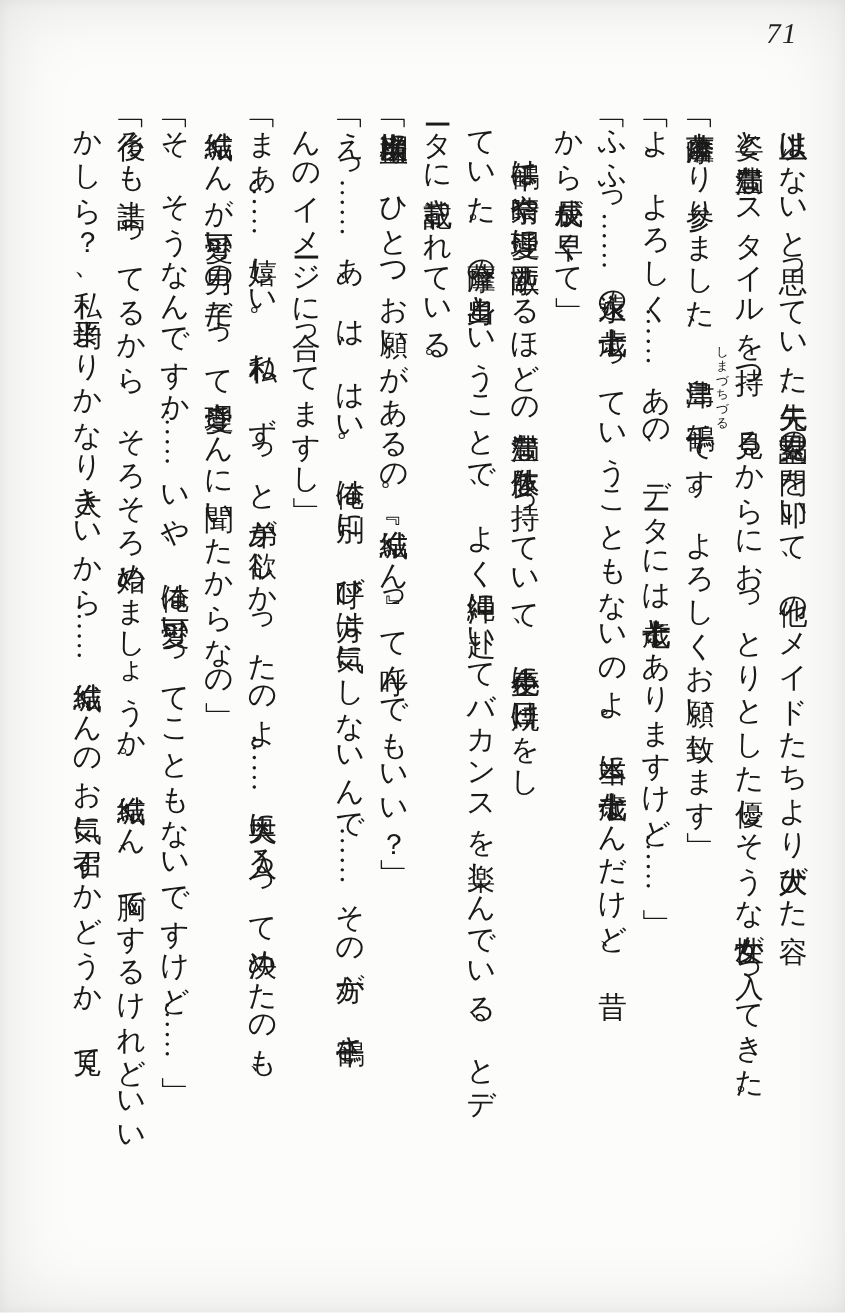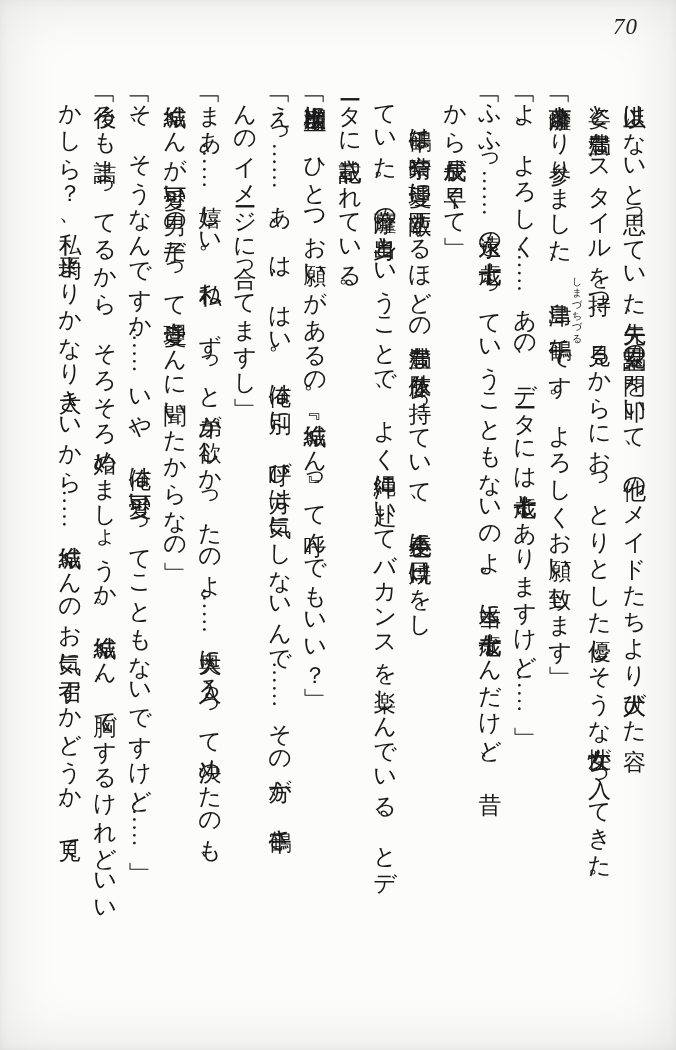--- a/index.html
+++ b/index.html
@@ -51,21 +51,21 @@
   ruby rt {
     font-size: 10px;
     letter-spacing: 0;
     color: #1a1a1a;
   }
 </style>
 </head>
 <body>
 
 <div class="page">
-  <div class="page-number">70</div>
+  <div class="page-number">71</div>
   <div class="text-block">
       <p class="line">以上はないと思っていた矢先、謁見室の門を叩いて、他のメイドたちより大人びた容</p>
       <p class="line">姿と豊満なスタイルを持つ、見るからにおっとりとした優しそうな女性が入ってきた。</p>
       <p class="line">「薩摩藩より参りました、<ruby>島津<rt>しまづ</rt></ruby><ruby>千鶴<rt>ちづる</rt></ruby>です。よろしくお願い致します」</p>
       <p class="line">「よ、よろしく……あの、データには十七歳とありますけど……」</p>
       <p class="line">「ふふっ……永遠の十七歳、っていうこともないのよ。本当に十七歳なんだけど、昔</p>
       <p class="line">から成長が早くて」</p>
       <p class="line indent">千鶴は晴奈や愛理に匹敵するほどの豊満な肢体を持っていて、小麦色に日焼けをし</p>
       <p class="line">ていた。薩摩の出身ということで、よく沖縄に赴いてバカンスを楽しんでいる、とデ</p>
       <p class="line">ータに記載されている。</p>

